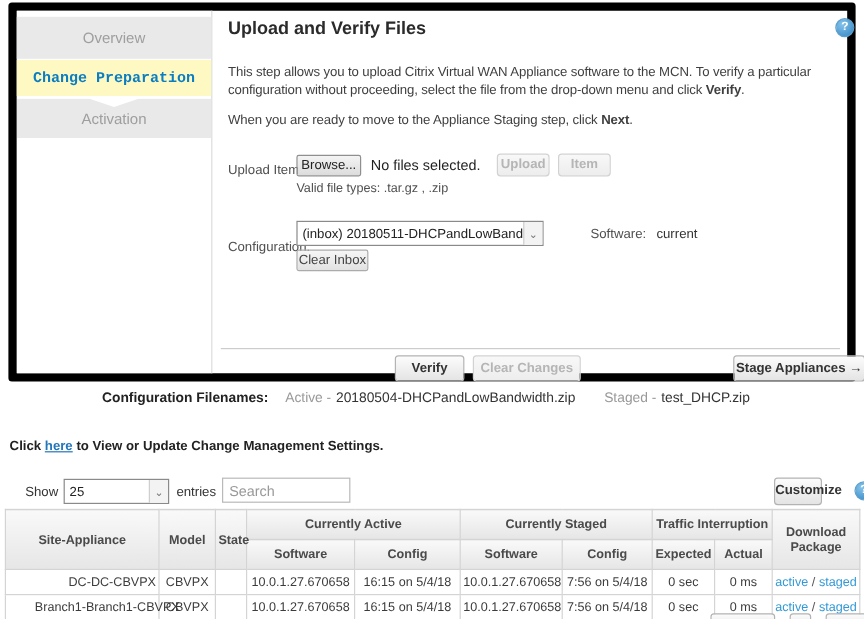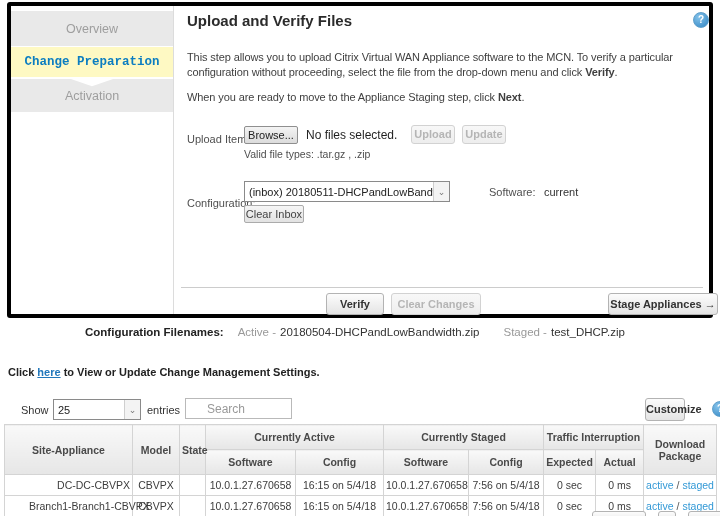--- a/index.html
+++ b/index.html
@@ -1,21 +1,21 @@
 <!DOCTYPE html>
 <html><head>
 <meta charset="utf-8">
 <style>
   * { margin:0; padding:0; box-sizing:border-box; }
   html,body { width:720px; height:516px; overflow:hidden; background:#fff;
     font-family:"Liberation Sans", sans-serif; position:relative; }
 
   
   .wizard-box { position:absolute; left:7px; top:2px; width:706px; height:316px;
-    border:4px solid #000000; border-radius:3px; background:#fff; }
+    border:7px solid #000000; border-radius:3px; background:#fff; }
   .sidebar { position:absolute; left:0; top:0; bottom:0; width:163px;
     border-right:1px solid #dcdcdc; background:#fff; padding-top:5px; }
   .step-tab { width:100%; text-align:center; color:#9e9e9e; font-size:12.5px;
     background:#e9e9e9; display:flex; align-items:center; justify-content:center;
     cursor:pointer; }
   .step-tab.first { height:35px; }
   .step-tab.active { height:30px; background:#fef9c3; color:#0b7dc1; font-weight:bold; margin-top:1px;font-family:Liberation Mono, monospace; }
   .step-tab.notch { height:33px; margin-top:2px;
     clip-path: polygon(0 0, 37% 0, 50% 22%, 63% 0, 100% 0, 100% 100%, 0 100%); }
 
@@ -76,21 +76,21 @@
   
   .settings-line { position:absolute; left:8px; top:366px; font-size:11px;
     font-weight:bold; color:#222; }
   .settings-line a { color:#2277bb; text-decoration:underline; cursor:pointer; }
 
   
   .show-label { position:absolute; left:21px; top:404px; font-size:11px; color:#333; }
   .pagesize-select { left:53px; top:399px; width:88px; height:21px; }
   .entries-label { position:absolute; left:147px; top:404px; font-size:11px; color:#333; }
   .search-input { position:absolute; left:185px; top:398px; width:107px; height:21px;
-    border:1px solid #b9b9b9; font-size:12px; padding:0 21px; color:#333;
+    border:1px solid #b9b9b9; font-size:12px; padding:0 5px; color:#333;
     font-family:"Liberation Sans", sans-serif; }
   .search-input::placeholder { color:#999; }
   .customize-btn { position:absolute; left:645px; top:398px; width:40px; height:23px; line-height:21px; }
   .help-table { left:712px; top:401px; }
 
   
   table.appliances { position:absolute; left:4px; top:424px; width:712px;
     border-collapse:collapse; table-layout:fixed; font-size:10.5px; }
   table.appliances th, table.appliances td { border:1px solid #d4d4d4; }
   table.appliances th { background:linear-gradient(#f9f9f9,#e6e6e6);
@@ -124,21 +124,21 @@
   <div class="content-title">Upload and Verify Files</div>
   <div class="help-icon help-main">?</div>
 
   <div class="para p1"><span>This step allows you to upload Citrix Virtual WAN Appliance software to the MCN. To verify a particular configuration without proceeding, select the file from the drop-down menu and click </span><b>Verify</b><span>.</span></div>
   <div class="para p2"><span>When you are ready to move to the Appliance Staging step, click </span><b>Next</b><span>.</span></div>
 
   <div class="field-label" style="left:176px; top:127px;">Upload Item:</div>
   <div class="browse-btn">Browse...</div>
   <div class="no-files">No files selected.</div>
   <div class="btn disabled upload-btn">Upload</div>
-  <div class="btn disabled clearfile-btn">Update</div>
+  <div class="btn disabled clearfile-btn">Item</div>
   <div class="valid-types">Valid file types: .tar.gz , .zip</div>
 
   <div class="field-label" style="left:176px; top:191px;">Configuration:</div>
   <div class="fake-select config-select">
     <span class="sel-text">(inbox) 20180511-DHCPandLowBandwidth-HA</span>
     <span class="sel-arrow">⌄</span>
   </div>
   <div class="clear-inbox-btn">Clear Inbox</div>
   <div class="field-label" style="left:478px; top:180px;">Software:</div>
   <div class="field-label" style="left:533px; top:180px; color:#333;">current</div>

